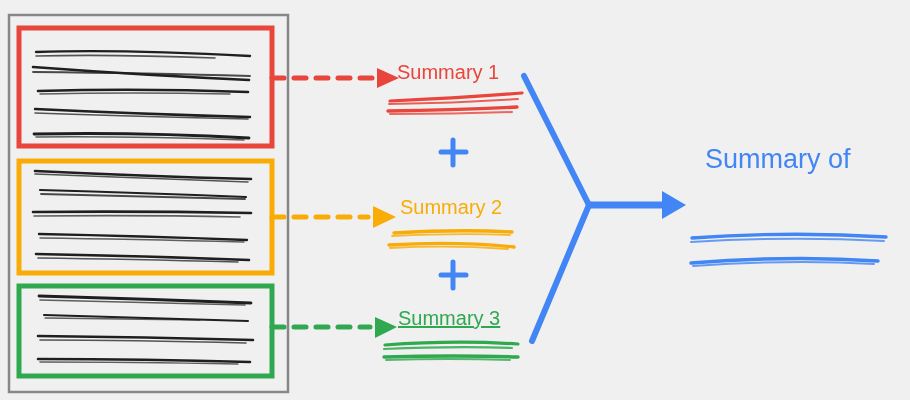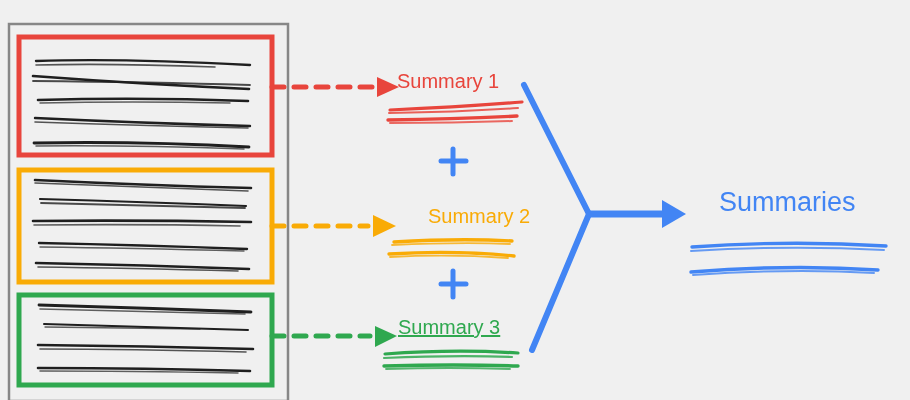--- a/index.html
+++ b/index.html
@@ -9,34 +9,34 @@
   }
   body {
     width: 910px;
     height: 400px;
     overflow: hidden;
     font-family: "Liberation Sans", sans-serif;
     position: relative;
   }
   #canvas {
     position: absolute;
-    left: 0; top: 13px;
+    left: 0; top: 4px;
     width: 910px;
     height: 284px;
     background: #f0f0f0;
   }
   .txt {
     position: absolute;
     white-space: nowrap;
     font-family: "Liberation Sans", sans-serif;
     font-weight: 400;
     letter-spacing: 0px;
   }
   #sum1-label { left: 397px; top: 57px; font-size: 20px; color: #E8453C; }
-  #sum2-label { left: 400px; top: 192px; font-size: 20px; color: #F9AB06; margin-left: 28px; }
+  #sum2-label { left: 400px; top: 192px; font-size: 20px; color: #F9AB06; }
   #sum3-label { left: 398px; top: 303px; font-size: 20px; color: #2FA84F; text-decoration: underline; }
   #final-line1 { left: 705px; top: 140px; font-size: 27px; color: #4285F4; }
   #final-line2 { left: 719px; top: 174px; font-size: 27px; color: #4285F4; }
 </style>
 </head>
 <body>
 
 <div id="canvas">
 
   <svg width="910" height="400" viewBox="0 0 910 400" style="position:absolute;left:0;top:0;">
@@ -146,16 +146,16 @@
       <path d="M693 262 Q790 255 874 260" stroke-width="2.0" opacity="0.8"></path>
     </g>
   </svg>
 
   <div class="txt" id="sum1-label">Summary 1</div>
 
   <div class="txt" id="sum2-label">Summary 2</div>
 
   <div class="txt" id="sum3-label">Summary 3</div>
 
+  <div class="txt" id="final-line1">Summary of</div>
 
-  <div class="txt" id="final-line2">Summaries</div>
 
 </div>
 
 </body></html>

